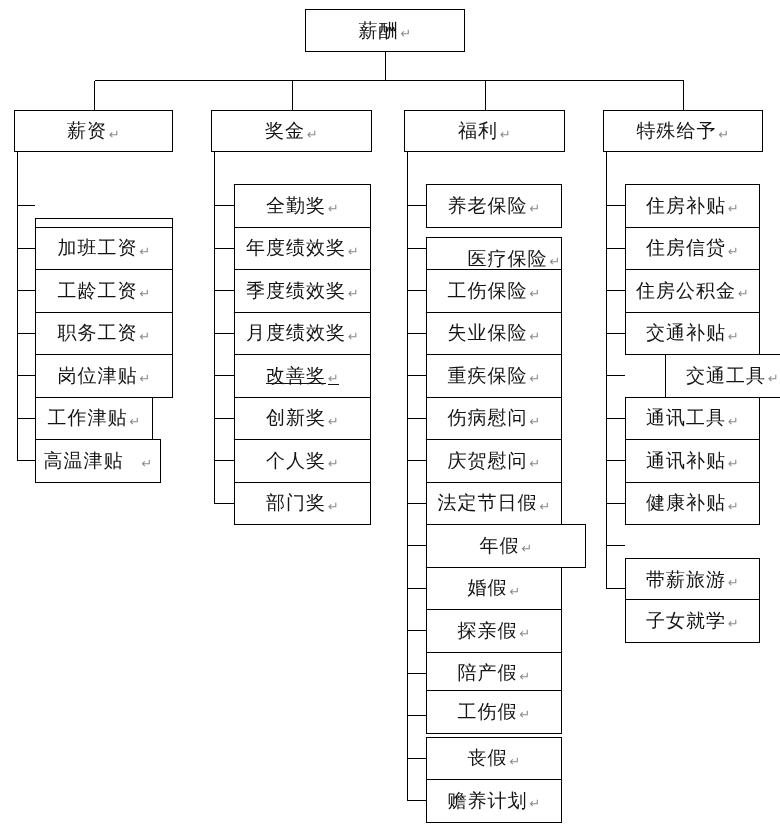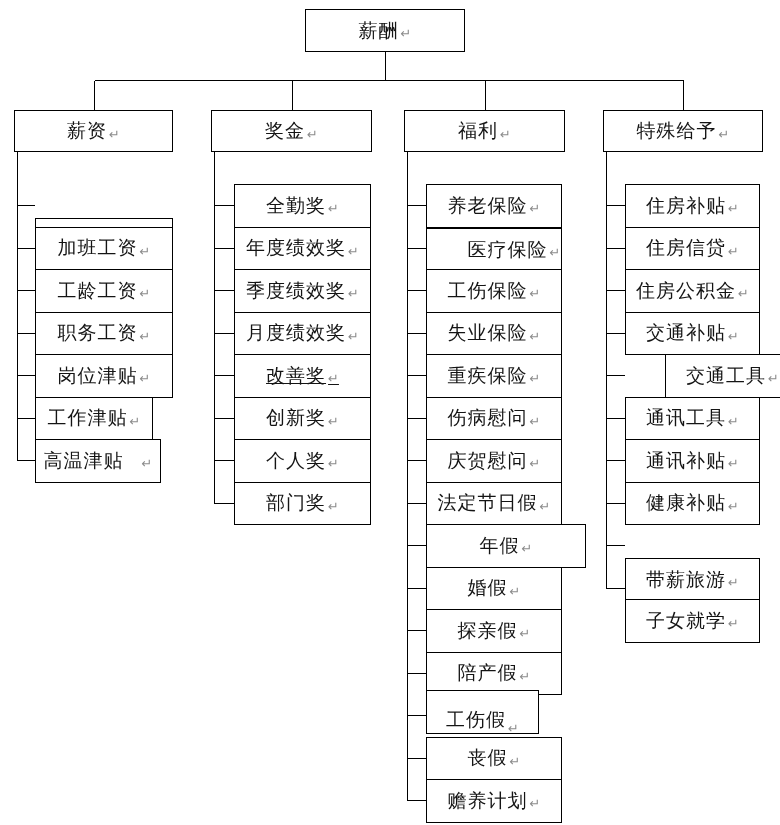--- a/index.html
+++ b/index.html
@@ -149,21 +149,21 @@
       <span class="pmark">↵</span>
     </div>
     <div class="node" style="left: 404px; top: 110px; width: 161px; height: 42px;">
       <span>福利</span>
       <span class="pmark">↵</span>
     </div>
     <div class="node" style="left: 426px; top: 184px; width: 136px; height: 43.5px;">
       <span>养老保险</span>
       <span class="pmark">↵</span>
     </div>
-    <div class="node" style="left: 426px; top: 228px; width: 136px; height: 43.5px; padding-left: 40px;">
+    <div class="node" style="left: 426px; top: 237px; width: 136px; height: 43.5px; padding-left: 40px;">
       <span>医疗保险</span>
       <span class="pmark">↵</span>
     </div>
     <div class="node" style="left: 426px; top: 269px; width: 136px; height: 43.5px;">
       <span>工伤保险</span>
       <span class="pmark">↵</span>
     </div>
     <div class="node" style="left: 426px; top: 311.5px; width: 136px; height: 43.5px;">
       <span>失业保险</span>
       <span class="pmark">↵</span>
@@ -193,21 +193,21 @@
       <span class="pmark">↵</span>
     </div>
     <div class="node" style="left: 426px; top: 609px; width: 136px; height: 43.5px;">
       <span>探亲假</span>
       <span class="pmark">↵</span>
     </div>
     <div class="node" style="left: 426px; top: 651.5px; width: 136px; height: 43.5px;">
       <span>陪产假</span>
       <span class="pmark">↵</span>
     </div>
-    <div class="node" style="left: 426px; top: 690px; width: 113px; height: 43.5px; align-items: flex-end;">
+    <div class="node" style="left: 426px; top: 690px; width: 136px; height: 43.5px;">
       <span>工伤假</span>
       <span class="pmark">↵</span>
     </div>
     <div class="node" style="left: 426px; top: 736.5px; width: 136px; height: 43.5px;">
       <span>丧假</span>
       <span class="pmark">↵</span>
     </div>
     <div class="node" style="left: 426px; top: 779px; width: 136px; height: 43.5px;">
       <span>赡养计划</span>
       <span class="pmark">↵</span>

